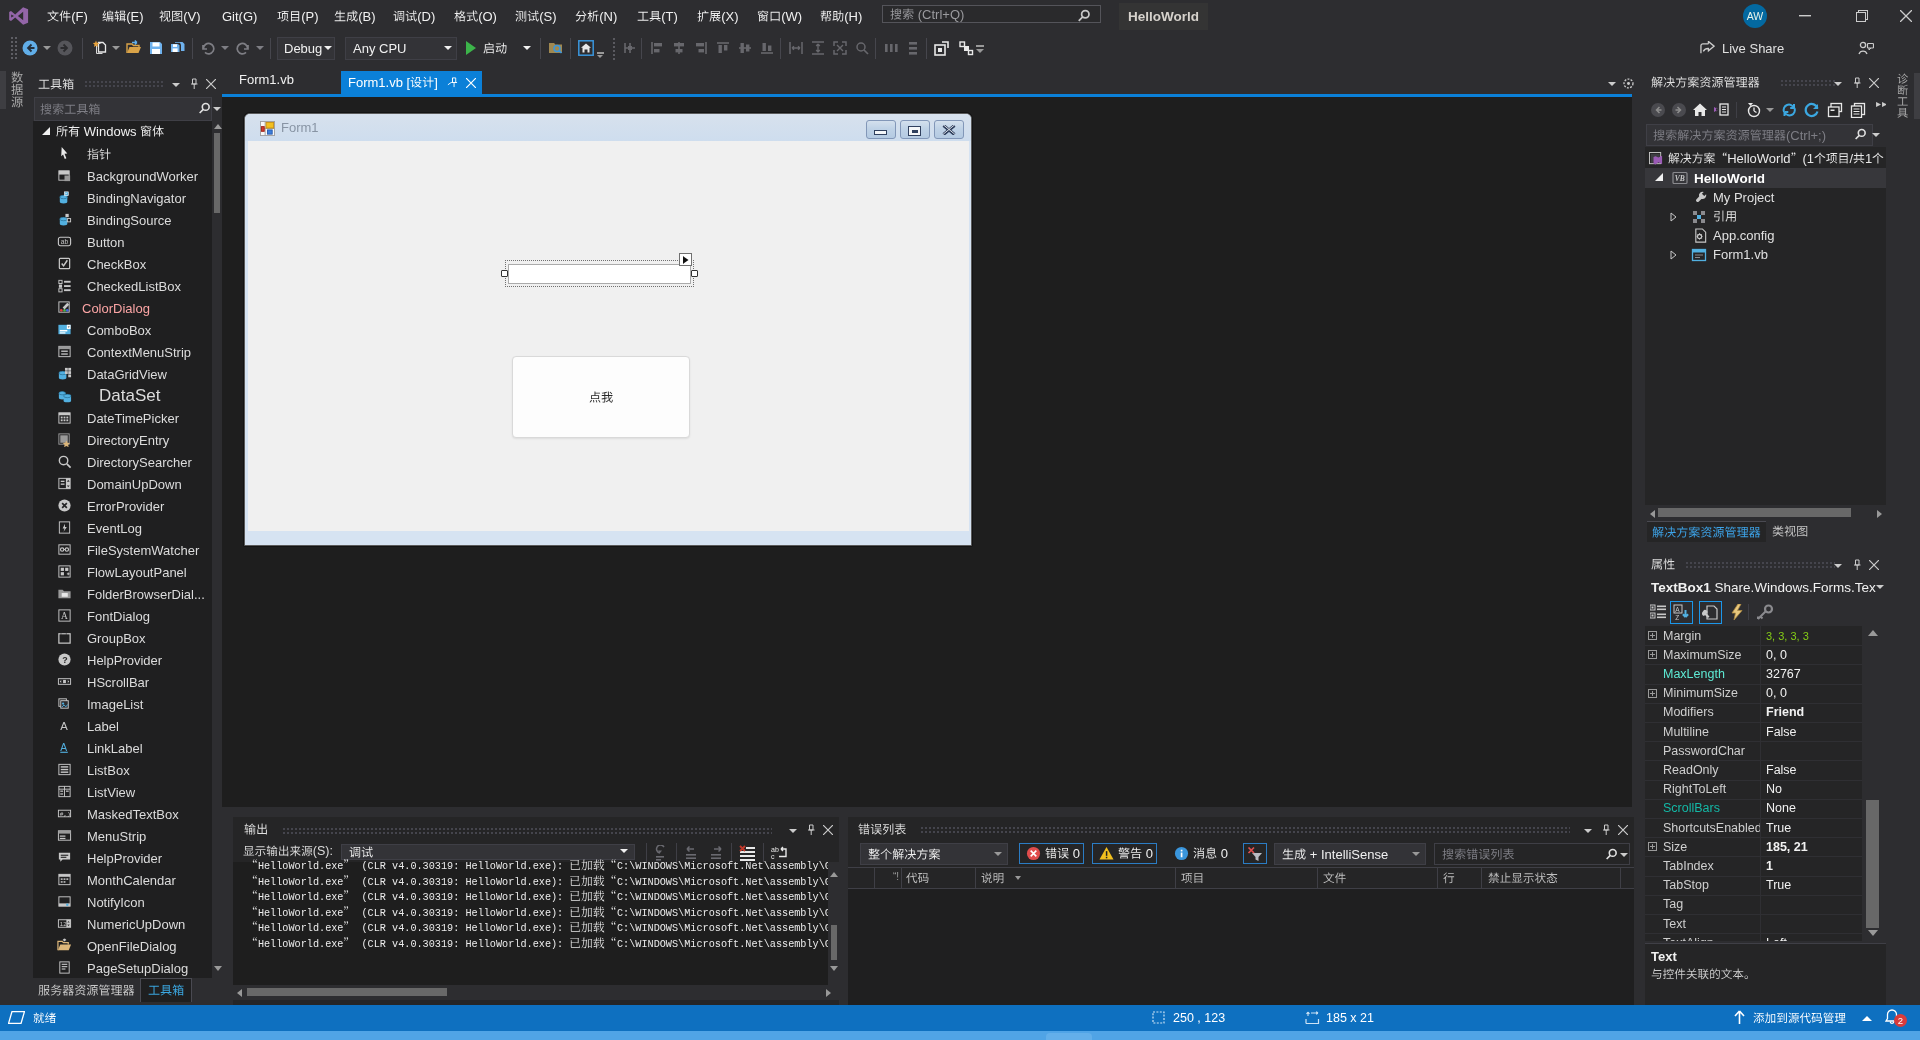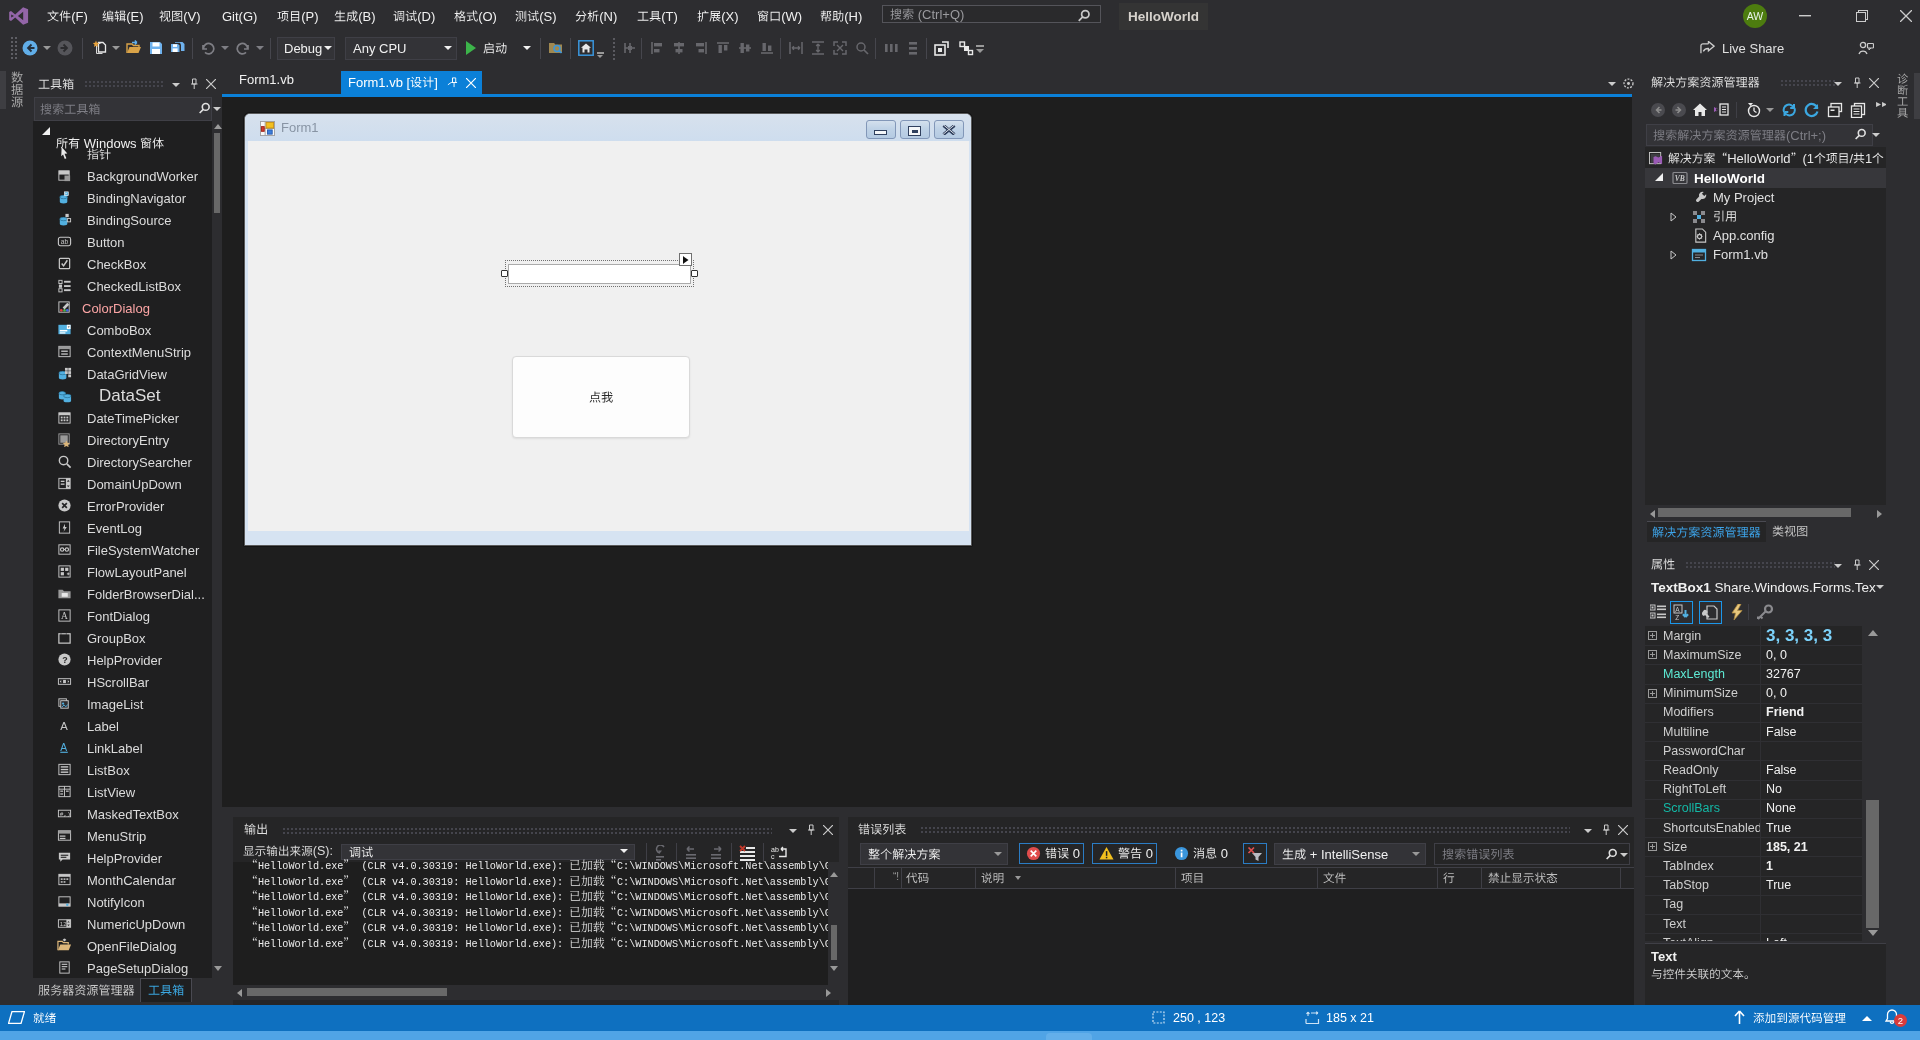--- a/index.html
+++ b/index.html
@@ -190,21 +190,21 @@
     </svg>(H)</div>
 <div class="row" style="left:882px;top:5px;width:219px;height:18px;background:#2A2A2C;border:1px solid #54545A;color:#9A9A9E;font-size:13px;padding-left:7px"><svg class="cj" style="width:1.86em;height:0.93em" viewBox="0 -880 2000 1000">
       <use href="#s641C" x="0"></use>
       <use href="#s7D22" x="1000"></use>
     </svg>&nbsp;(Ctrl+Q)</div>
 <svg class="abs" style="left:1077px;top:9px" width="14" height="14" viewBox="0 0 16 16">
     <circle cx="9.5" cy="6" r="4.2" fill="none" stroke="#C8C8C8" stroke-width="2"></circle>
     <path d="M6.5 9 L2 13.5" stroke="#C8C8C8" stroke-width="2"></path>
   </svg>
 <div class="row" style="left:1119px;top:3px;width:89px;height:27px;background:#343434;color:#D6D2CC;font-size:13.5px;font-weight:bold;justify-content:center">HelloWorld</div>
-<div class="row" style="left:1743px;top:4px;width:24px;height:24px;border-radius:50%;background:#4d7c0f;color:#E7F3EA;font-size:10.5px;justify-content:center">AW</div>
+<div class="row" style="left:1743px;top:4px;width:24px;height:24px;border-radius:50%;background:#0369a1;color:#E7F3EA;font-size:10.5px;justify-content:center">AW</div>
 <svg class="abs" style="left:1799px;top:15px" width="12" height="2">
     <rect width="12" height="1.4" fill="#CCC"></rect>
   </svg>
 <svg class="abs" style="left:1856px;top:10px" width="12" height="12" viewBox="0 0 12 12">
     <rect x="2.5" y="0.5" width="9" height="9" fill="none" stroke="#CCC"></rect>
     <rect x="0.5" y="2.5" width="9" height="9" fill="#2D2D30" stroke="#CCC"></rect>
   </svg>
 <svg class="abs" style="left:1900px;top:10px" width="12" height="12" viewBox="0 0 12 12">
     <path d="M0 0 L12 12 M12 0 L0 12" stroke="#CCC" stroke-width="1.3"></path>
   </svg>
@@ -404,21 +404,21 @@
   </svg>
 <div class="abs garr" style="left:213px;top:107px;border-top-color:#CCC"></div>
 <div class="abs" style="left:33px;top:121px;width:189px;height:857px;background:#1F1F20"></div>
 <div class="abs" style="left:212px;top:121px;width:10px;height:857px;background:#2D2D30"></div>
 <div class="abs" style="left:214px;top:133px;width:6px;height:80px;background:#686868"></div>
 <div class="abs" style="left:214px;top:124px;width:0;height:0;border-left:4px solid transparent;border-right:4px solid transparent;border-bottom:5px solid #999"></div>
 <div class="abs" style="left:214px;top:966px;width:0;height:0;border-left:4px solid transparent;border-right:4px solid transparent;border-top:5px solid #999"></div>
 <svg class="abs" style="left:42px;top:127px" width="9" height="9" viewBox="0 0 9 9">
     <path d="M8 0 V8 H0 Z" fill="#F1F1F1"></path>
   </svg>
-<div class="row" style="left:56px;top:132px;height:22px;color:#F1F1F1;font-size:13px"><svg class="cj" style="width:1.86em;height:0.93em" viewBox="0 -880 2000 1000">
+<div class="row" style="left:56px;top:120px;height:22px;color:#F1F1F1;font-size:13px"><svg class="cj" style="width:1.86em;height:0.93em" viewBox="0 -880 2000 1000">
       <use href="#s6240" x="0"></use>
       <use href="#s6709" x="1000"></use>
     </svg>&nbsp;Windows&nbsp;<svg class="cj" style="width:1.86em;height:0.93em" viewBox="0 -880 2000 1000">
       <use href="#s7A97" x="0"></use>
       <use href="#s4F53" x="1000"></use>
     </svg></div>
 <svg class="abs" style="left:57px;top:146px" width="15" height="15" viewBox="0 0 16 16">
     <path d="M5 1 L11 8 L8 8.3 L10 13 L8.3 13.8 L6.5 9 L4.5 11 Z" fill="#E8E8E8"></path>
   </svg>
 <div class="row" style="left:87px;top:143px;height:22px;color:#DCDCDC;font-size:13px">
@@ -1244,21 +1244,21 @@
 <svg class="abs" style="left:1756px;top:604px" width="18" height="17" viewBox="0 0 18 17">
     <circle cx="12.5" cy="5" r="3.5" fill="none" stroke="#8A8A8E" stroke-width="2.2"></circle>
     <path d="M9.5 7.5 L2 15 M2 15 l0 -2.5 M4.5 12.5 l2 2" stroke="#8A8A8E" stroke-width="2"></path>
   </svg>
 <div class="abs" style="left:1645px;top:626px;width:217px;height:315px;background:#252526"></div>
 <svg class="abs" style="left:1648px;top:631.0px" width="9" height="9" viewBox="0 0 9 9">
     <rect x="0.5" y="0.5" width="8" height="8" fill="none" stroke="#9A9A9A"></rect>
     <path d="M2 4.5 H7 M4.5 2 V7" stroke="#9A9A9A"></path>
   </svg>
 <div class="row" style="left:1663px;top:626.0px;height:19.2px;color:#CFCFCF;font-size:12.5px;width:97px;overflow:hidden">Margin</div>
-<div class="row" style="left:1766px;top:626.0px;height:19.2px;color:#7dd3fc;font-size:17px;font-weight:bold">3, 3, 3, 3</div>
+<div class="row" style="left:1766px;top:626.0px;height:19.2px;color:#84cc16;font-size:11px;font-weight:normal">3, 3, 3, 3</div>
 <div class="abs" style="left:1645px;top:645.2px;width:217px;height:1px;background:#2F2F33"></div>
 <svg class="abs" style="left:1648px;top:650.2px" width="9" height="9" viewBox="0 0 9 9">
     <rect x="0.5" y="0.5" width="8" height="8" fill="none" stroke="#9A9A9A"></rect>
     <path d="M2 4.5 H7 M4.5 2 V7" stroke="#9A9A9A"></path>
   </svg>
 <div class="row" style="left:1663px;top:645.2px;height:19.2px;color:#CFCFCF;font-size:12.5px;width:97px;overflow:hidden">MaximumSize</div>
 <div class="row" style="left:1766px;top:645.2px;height:19.2px;color:#F1F1F1;font-size:12.5px;font-weight:normal">0, 0</div>
 <div class="abs" style="left:1645px;top:664.4000000000001px;width:217px;height:1px;background:#2F2F33"></div>
 <div class="row" style="left:1663px;top:664.4px;height:19.2px;color:#5eead4;font-size:12.5px;width:97px;overflow:hidden">MaxLength</div>
 <div class="row" style="left:1766px;top:664.4px;height:19.2px;color:#F1F1F1;font-size:12.5px;font-weight:normal">32767</div>

